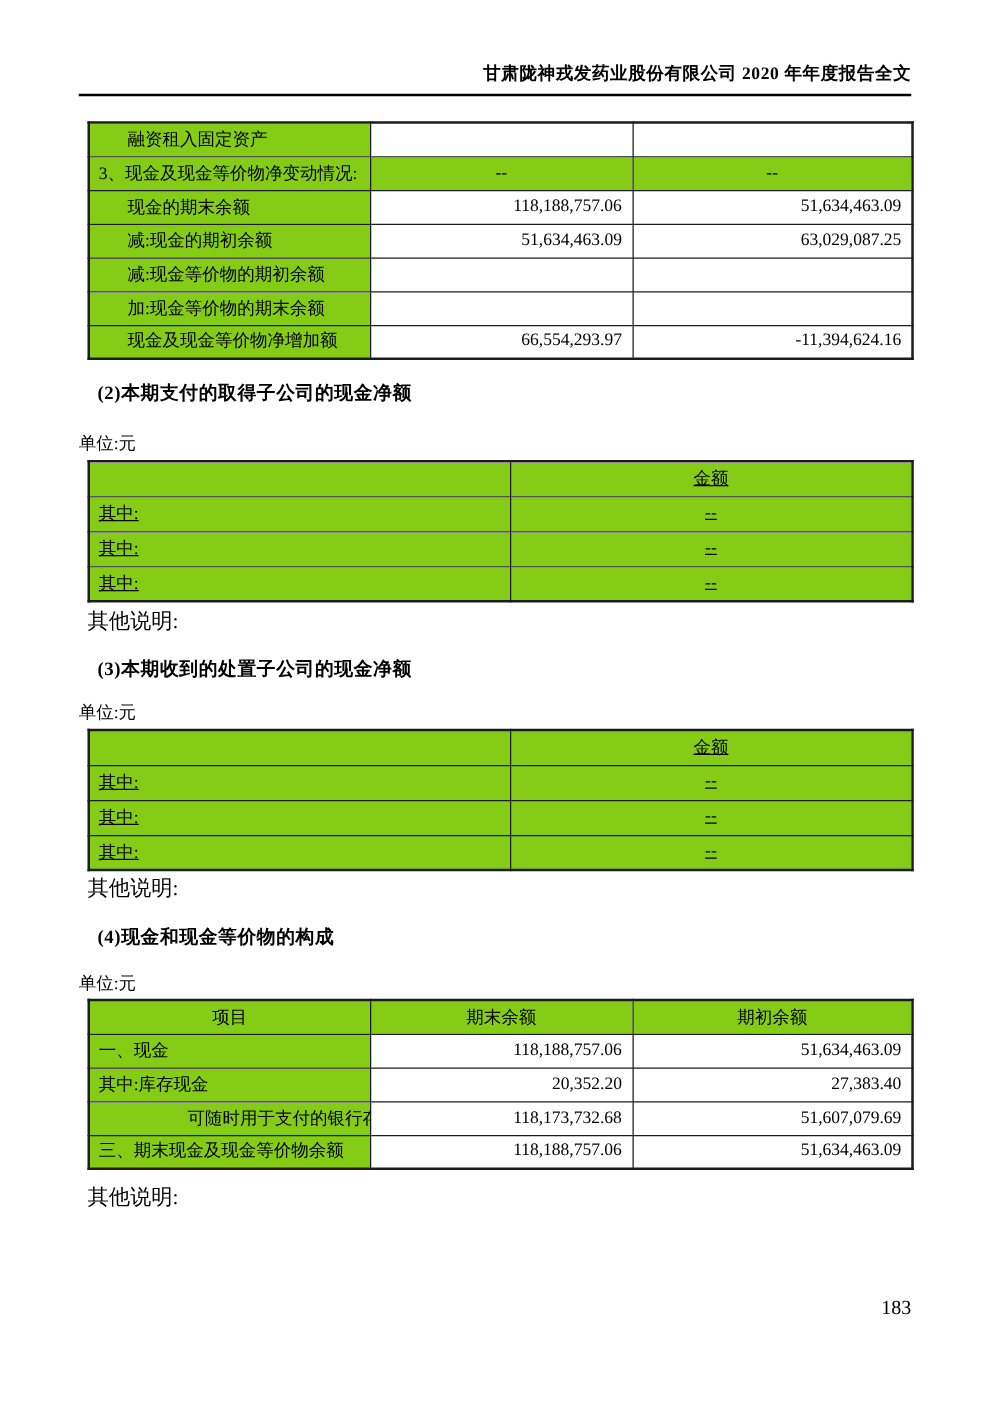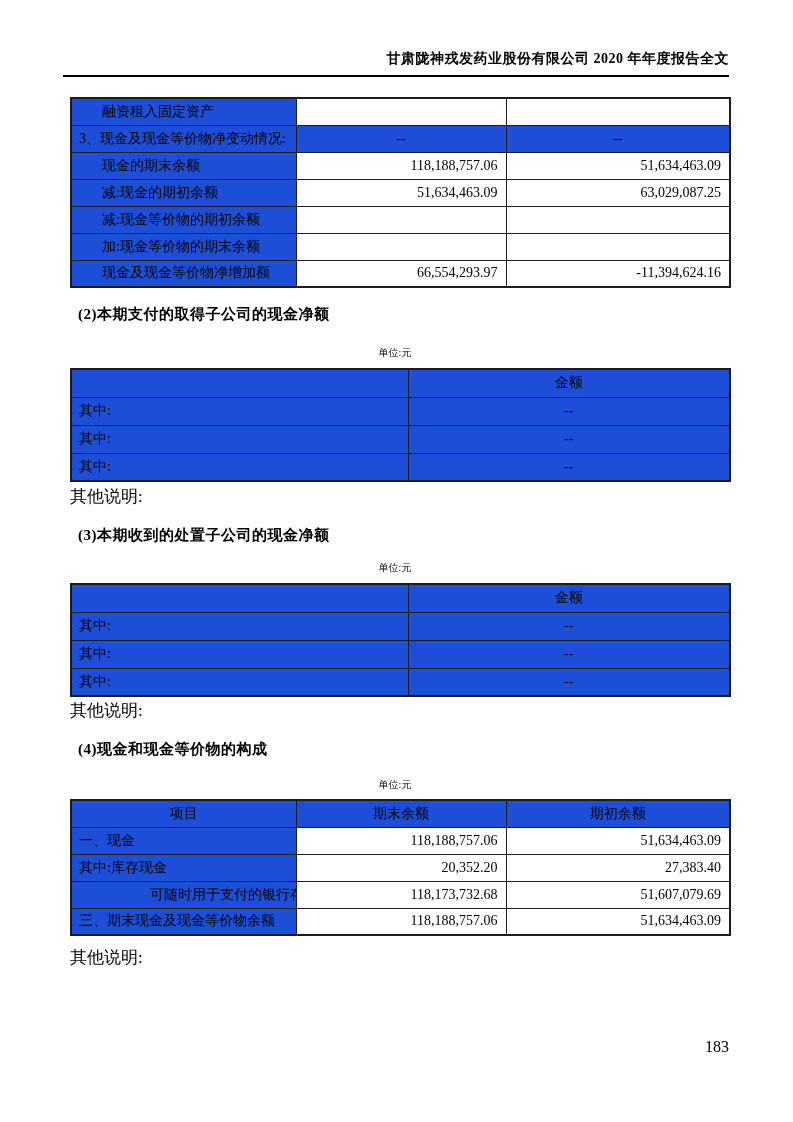--- a/index.html
+++ b/index.html
@@ -22,37 +22,37 @@
   table.tbl td {
     border:1px solid #1c1c1c; font-size:14px; vertical-align:middle;
     overflow:hidden; white-space:nowrap;
   }
   table.tbl { border:2px solid #1c1c1c; }
   .t1 { top:97px; }
   .t2 { top:368px; }
   .t3 { top:583px; }
   .t4 { top:799px; }
   .t1 td, .t4 td { height:27px; }
-  .t2 td, .t3 td { height:28px; }
-  .shade { background:#1d4ed8;margin-top:44px; }
+  .t2 td, .t3 td { height:28px;text-decoration:underline; }
+  .shade { background:#84cc16;margin-top:44px; }
   .c-label { text-align:left; padding-left:7px; }
   .ind1 { padding-left:30px; }
   .ind2 { padding-left:78px; }
   .c-val { text-align:right; padding-right:8px; }
   .c-center { text-align:center; padding-right:0; }
   .section-heading {
     position:absolute; left:78px; font-size:15px; font-weight:bold;
     letter-spacing:0.5px;
   }
   .h2 { top:305px; }
   .h3 { top:526px; }
   .h4 { top:740px; }
   .unit-label {
-    position:absolute; left:63px; width:664px; text-align:center;
-    font-size:10px;
+    position:absolute; left:63px; width:664px; text-align:left;
+    font-size:14px;
   }
   .u2 { top:346px; }
   .u3 { top:561px; }
   .u4 { top:778px; }
   .notes {
     position:absolute; left:70px; font-size:17px;
   }
   .n2 { top:485px; }
   .n3 { top:699px; }
   .n4 { top:946px; }

